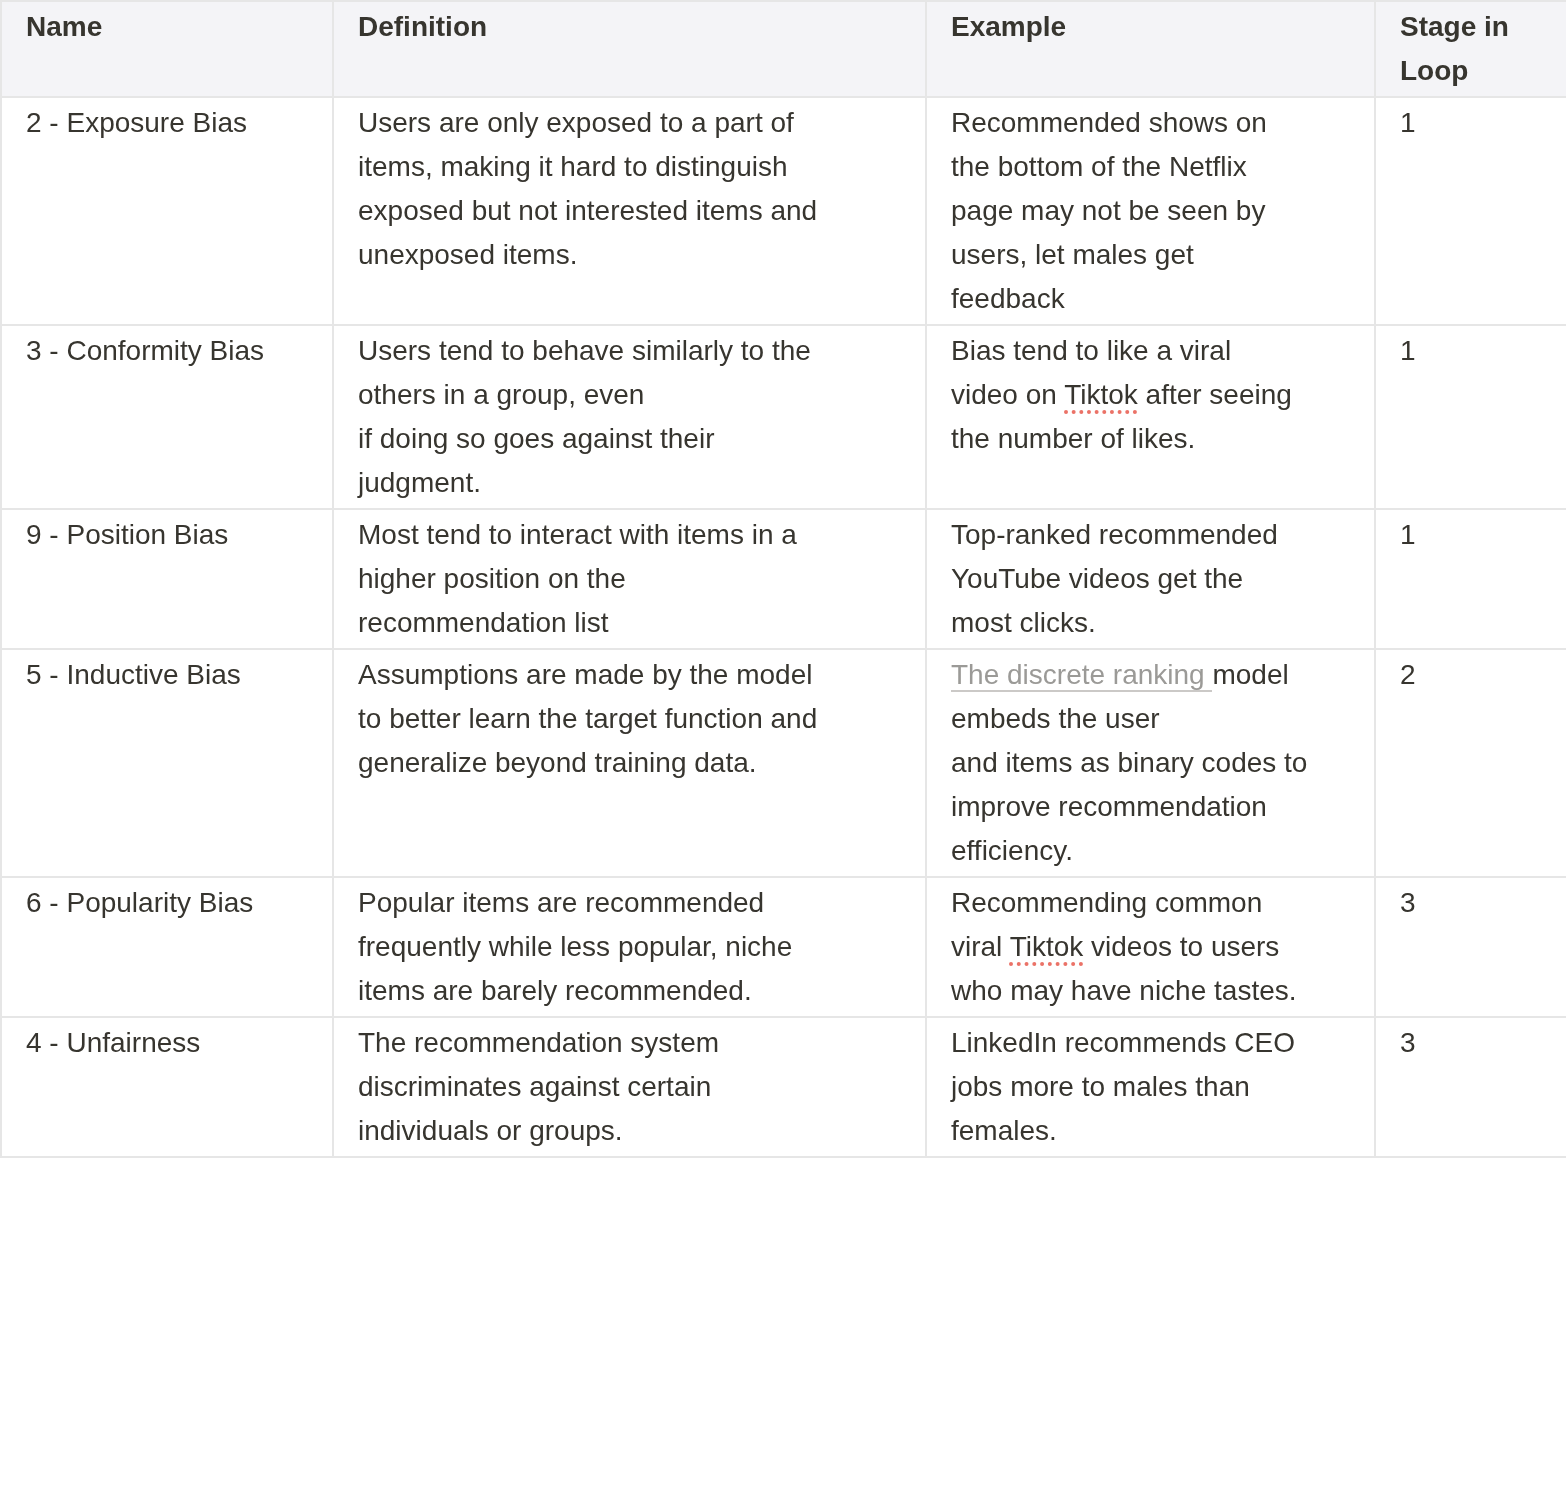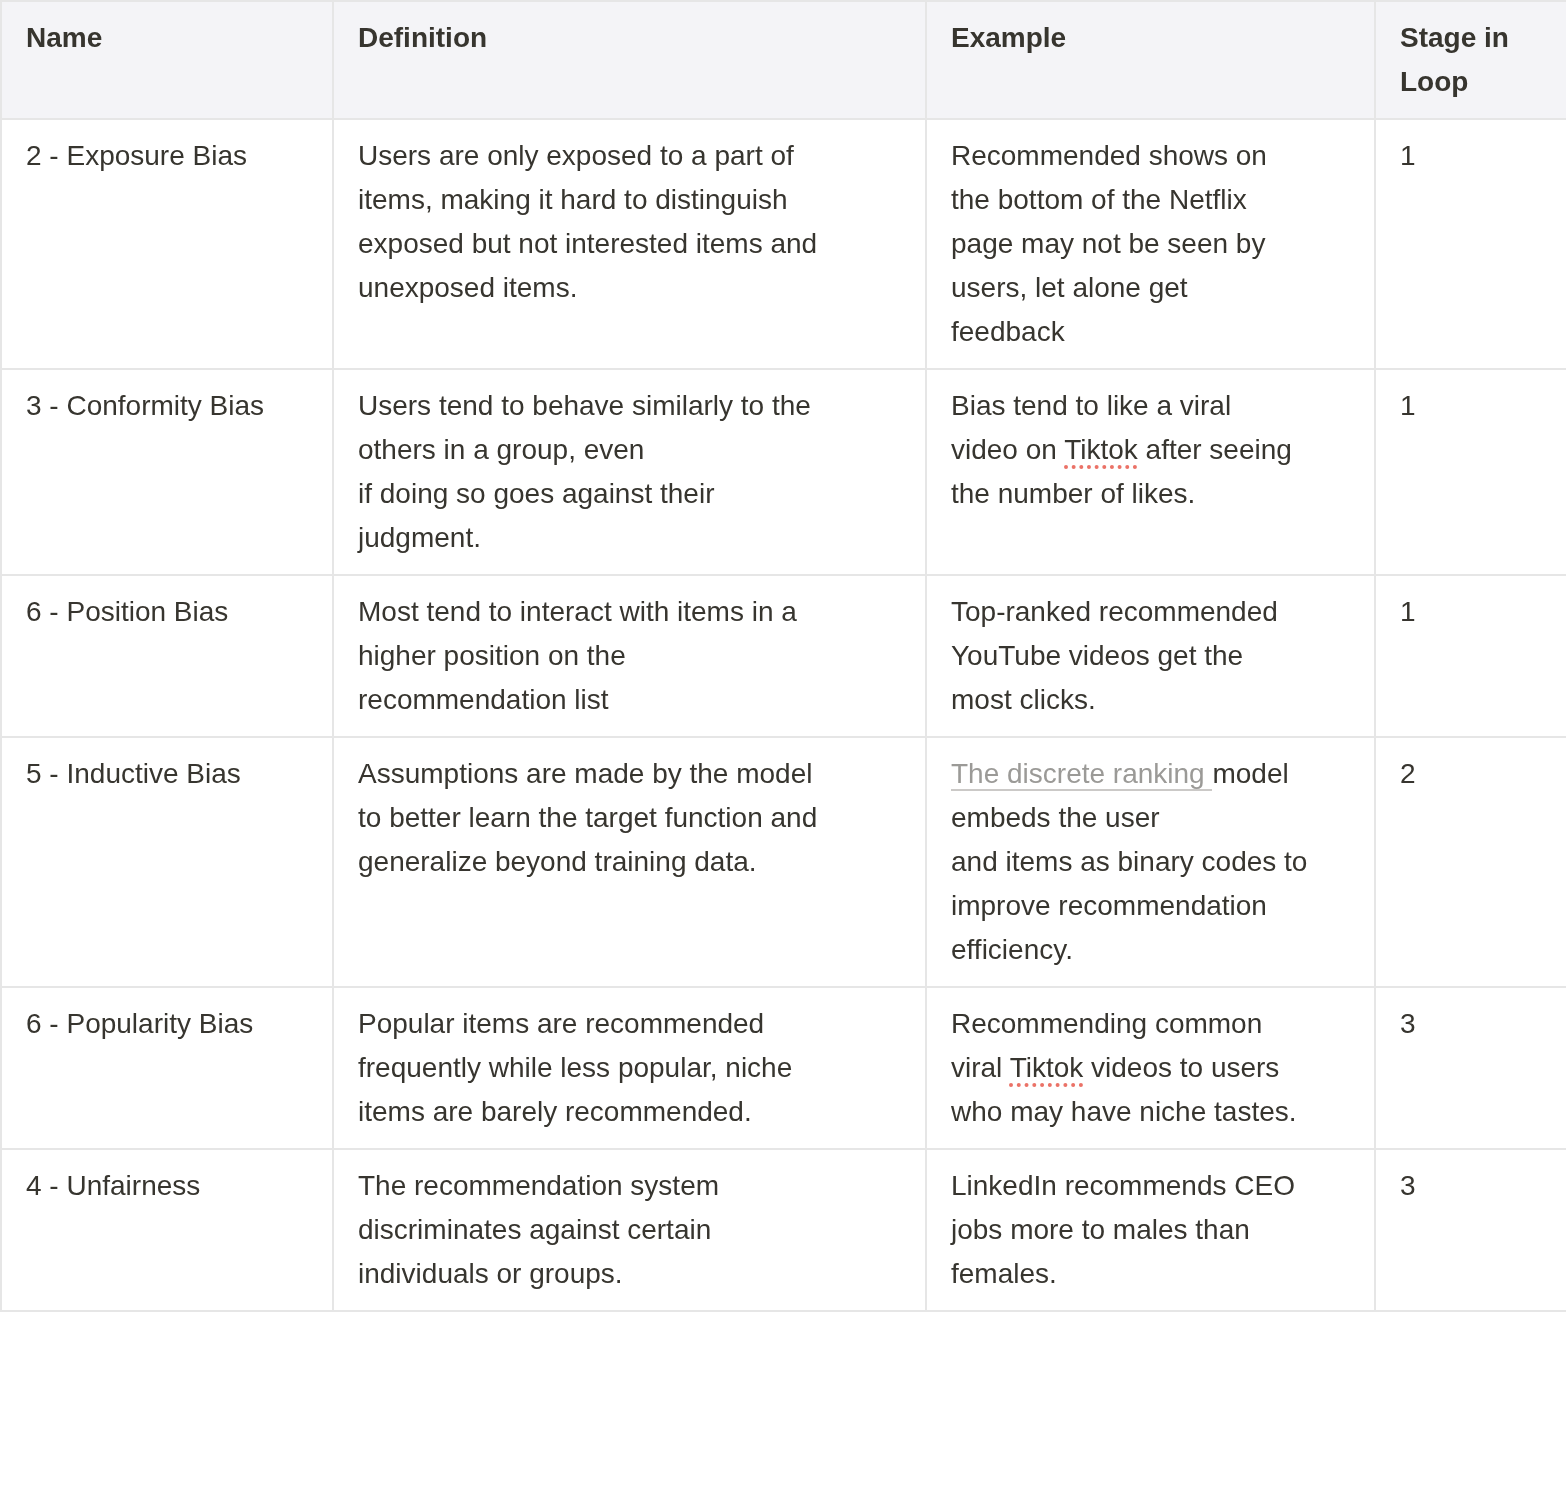--- a/index.html
+++ b/index.html
@@ -19,21 +19,21 @@
   }
   table{
     width:1566px;
     border-collapse:collapse;
     table-layout:fixed;
   }
   th,td{
     border:2px solid var(--border);
     vertical-align:top;
     text-align:left;
-    padding:14px 24px;
+    padding:3px 24px;
     font-size:28px;
     line-height:44px;
     white-space:pre-wrap;
     word-wrap:break-word;
   }
   th{
     background:var(--header-bg);
     font-weight:700;
   }
   .doclink{
@@ -71,37 +71,37 @@
   <tbody>
       <tr>
         <td>2 - Exposure Bias</td>
         <td>Users are only exposed to a part of
 items, making it hard to distinguish
 exposed but not interested items and
 unexposed items.</td>
         <td><span>Recommended shows on
 the bottom of the Netflix
 page may not be seen by
-users, let alone get
+users, let males get
 feedback</span></td>
         <td>1</td>
       </tr>
       <tr>
         <td>3 - Conformity Bias</td>
         <td>Users tend to behave similarly to the
 others in a group, even
 if doing so goes against their
 judgment.</td>
         <td><span>Bias tend to like a viral
 video on </span><span class="misspelled">Tiktok</span><span> after seeing
 the number of likes.</span></td>
         <td>1</td>
       </tr>
       <tr>
-        <td>6 - Position Bias</td>
+        <td>9 - Position Bias</td>
         <td>Most tend to interact with items in a
 higher position on the
 recommendation list</td>
         <td><span>Top-ranked recommended
 YouTube videos get the
 most clicks.</span></td>
         <td>1</td>
       </tr>
       <tr>
         <td>5 - Inductive Bias</td>

